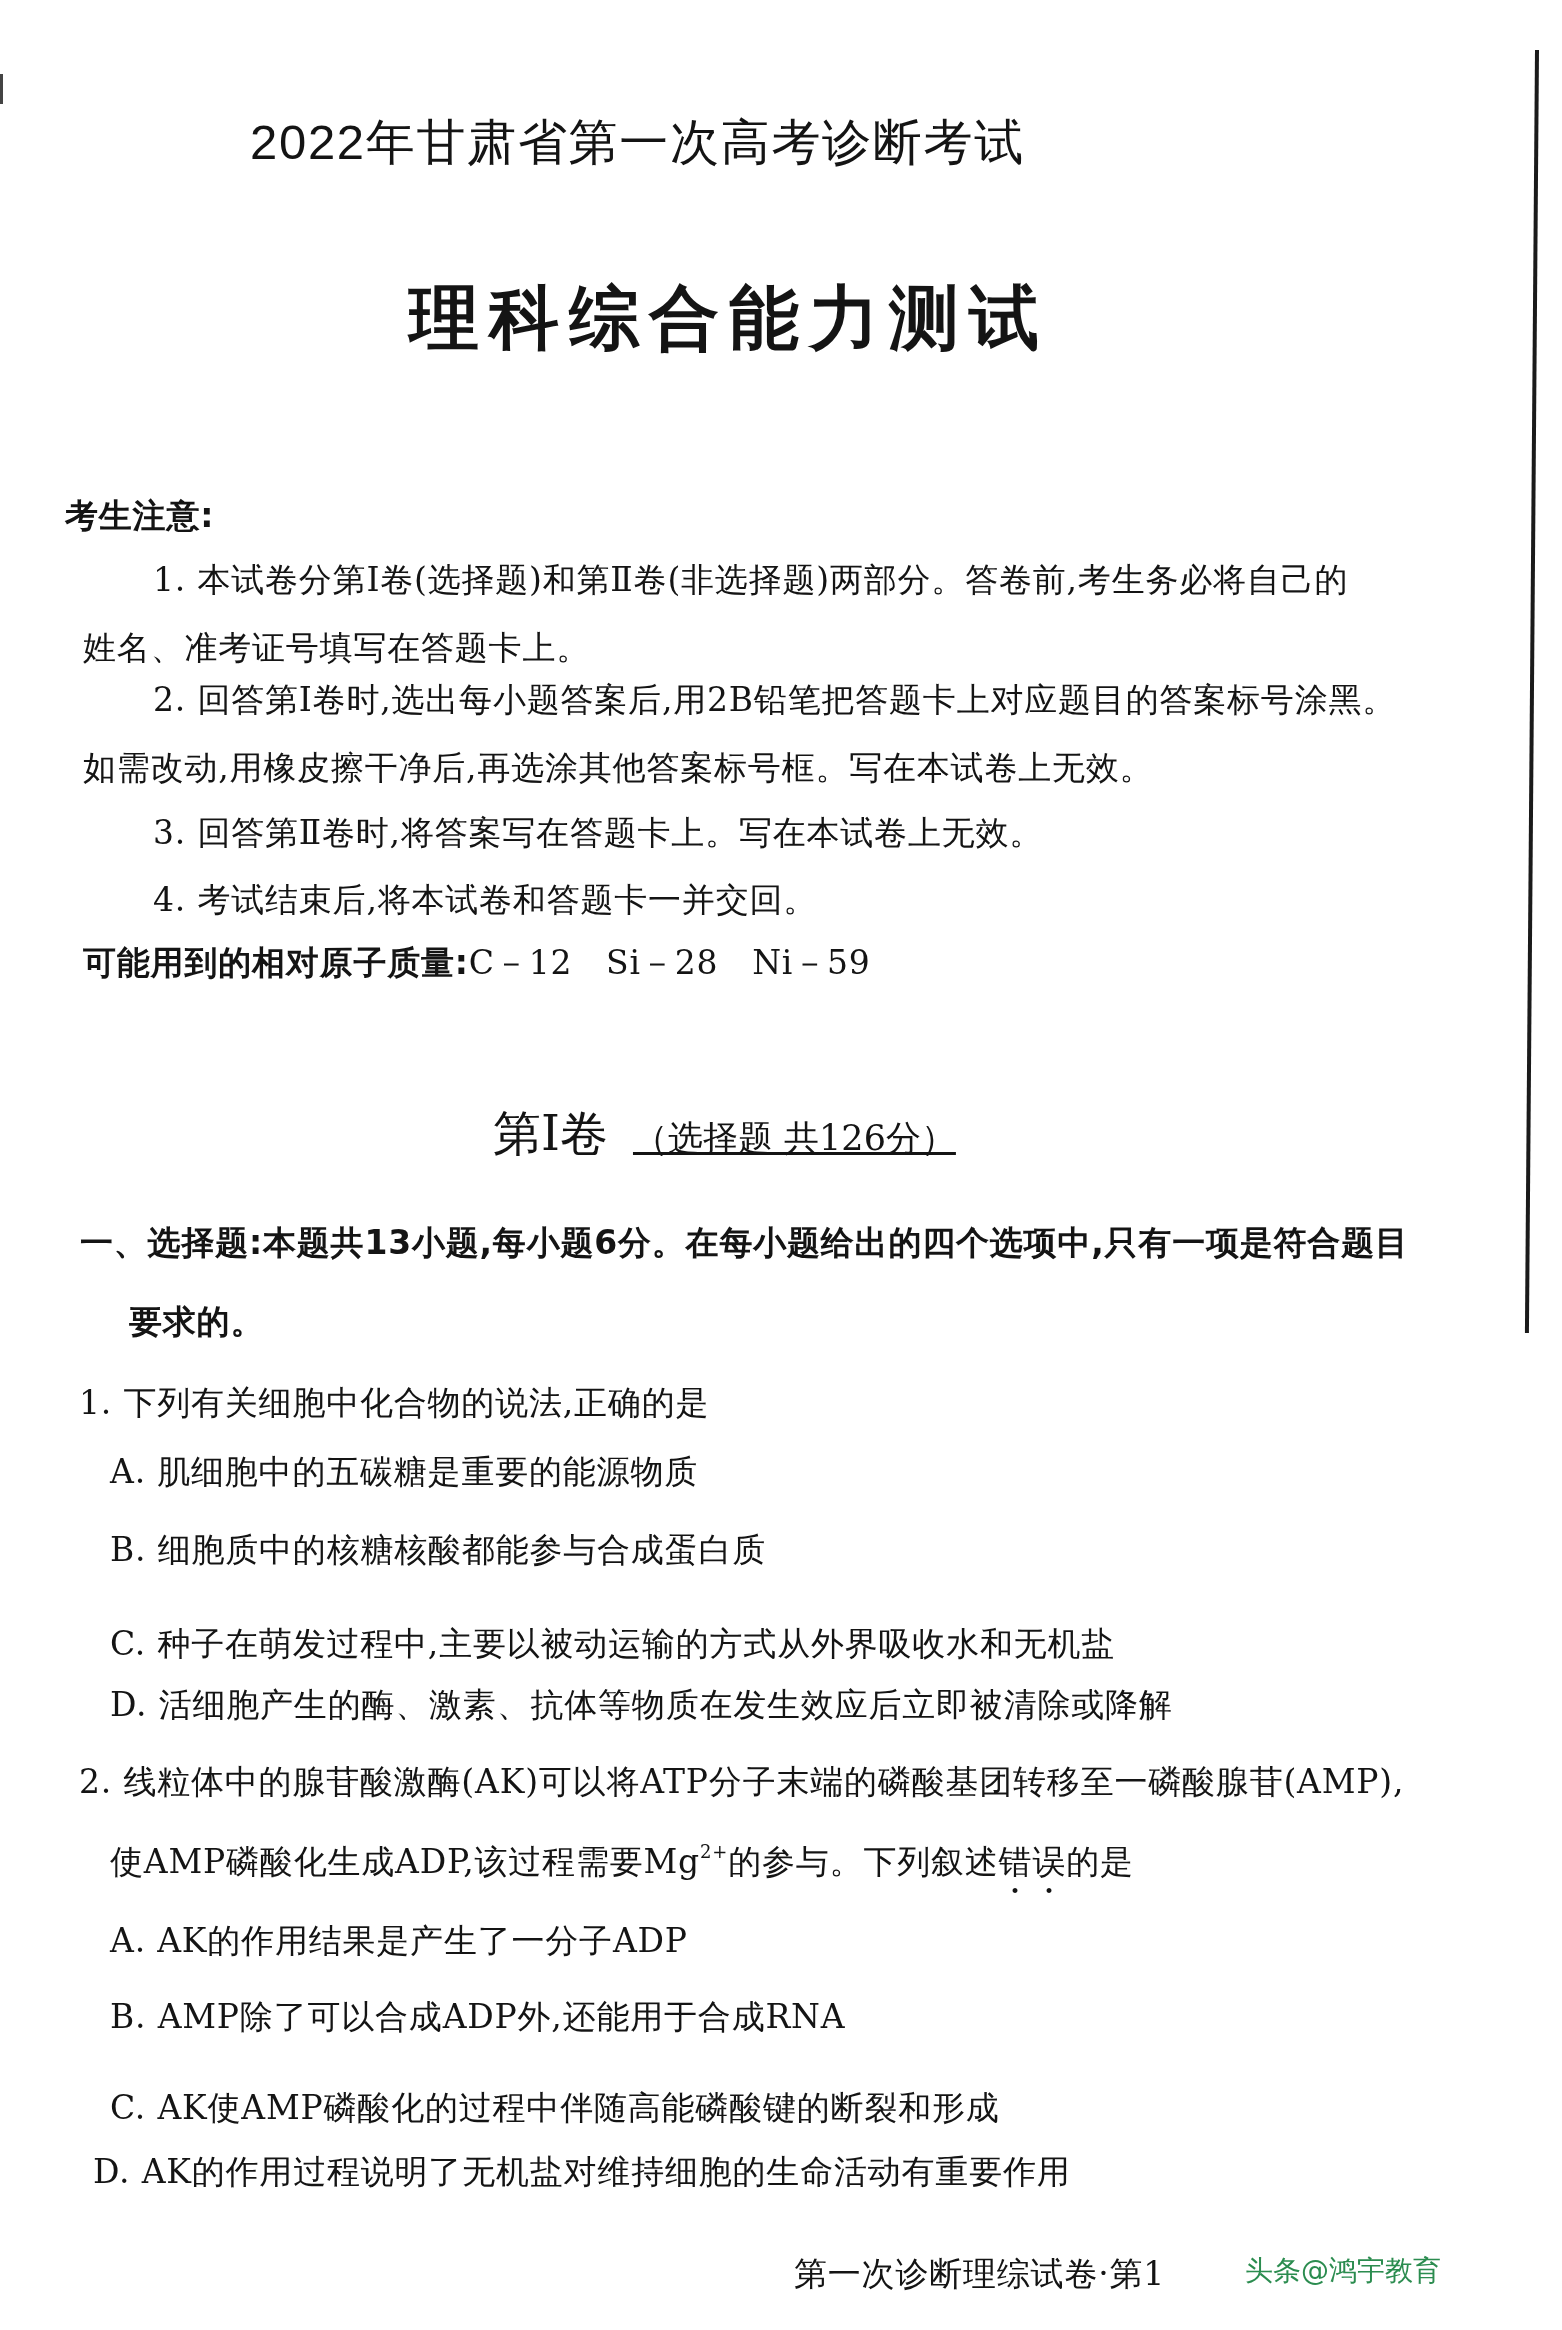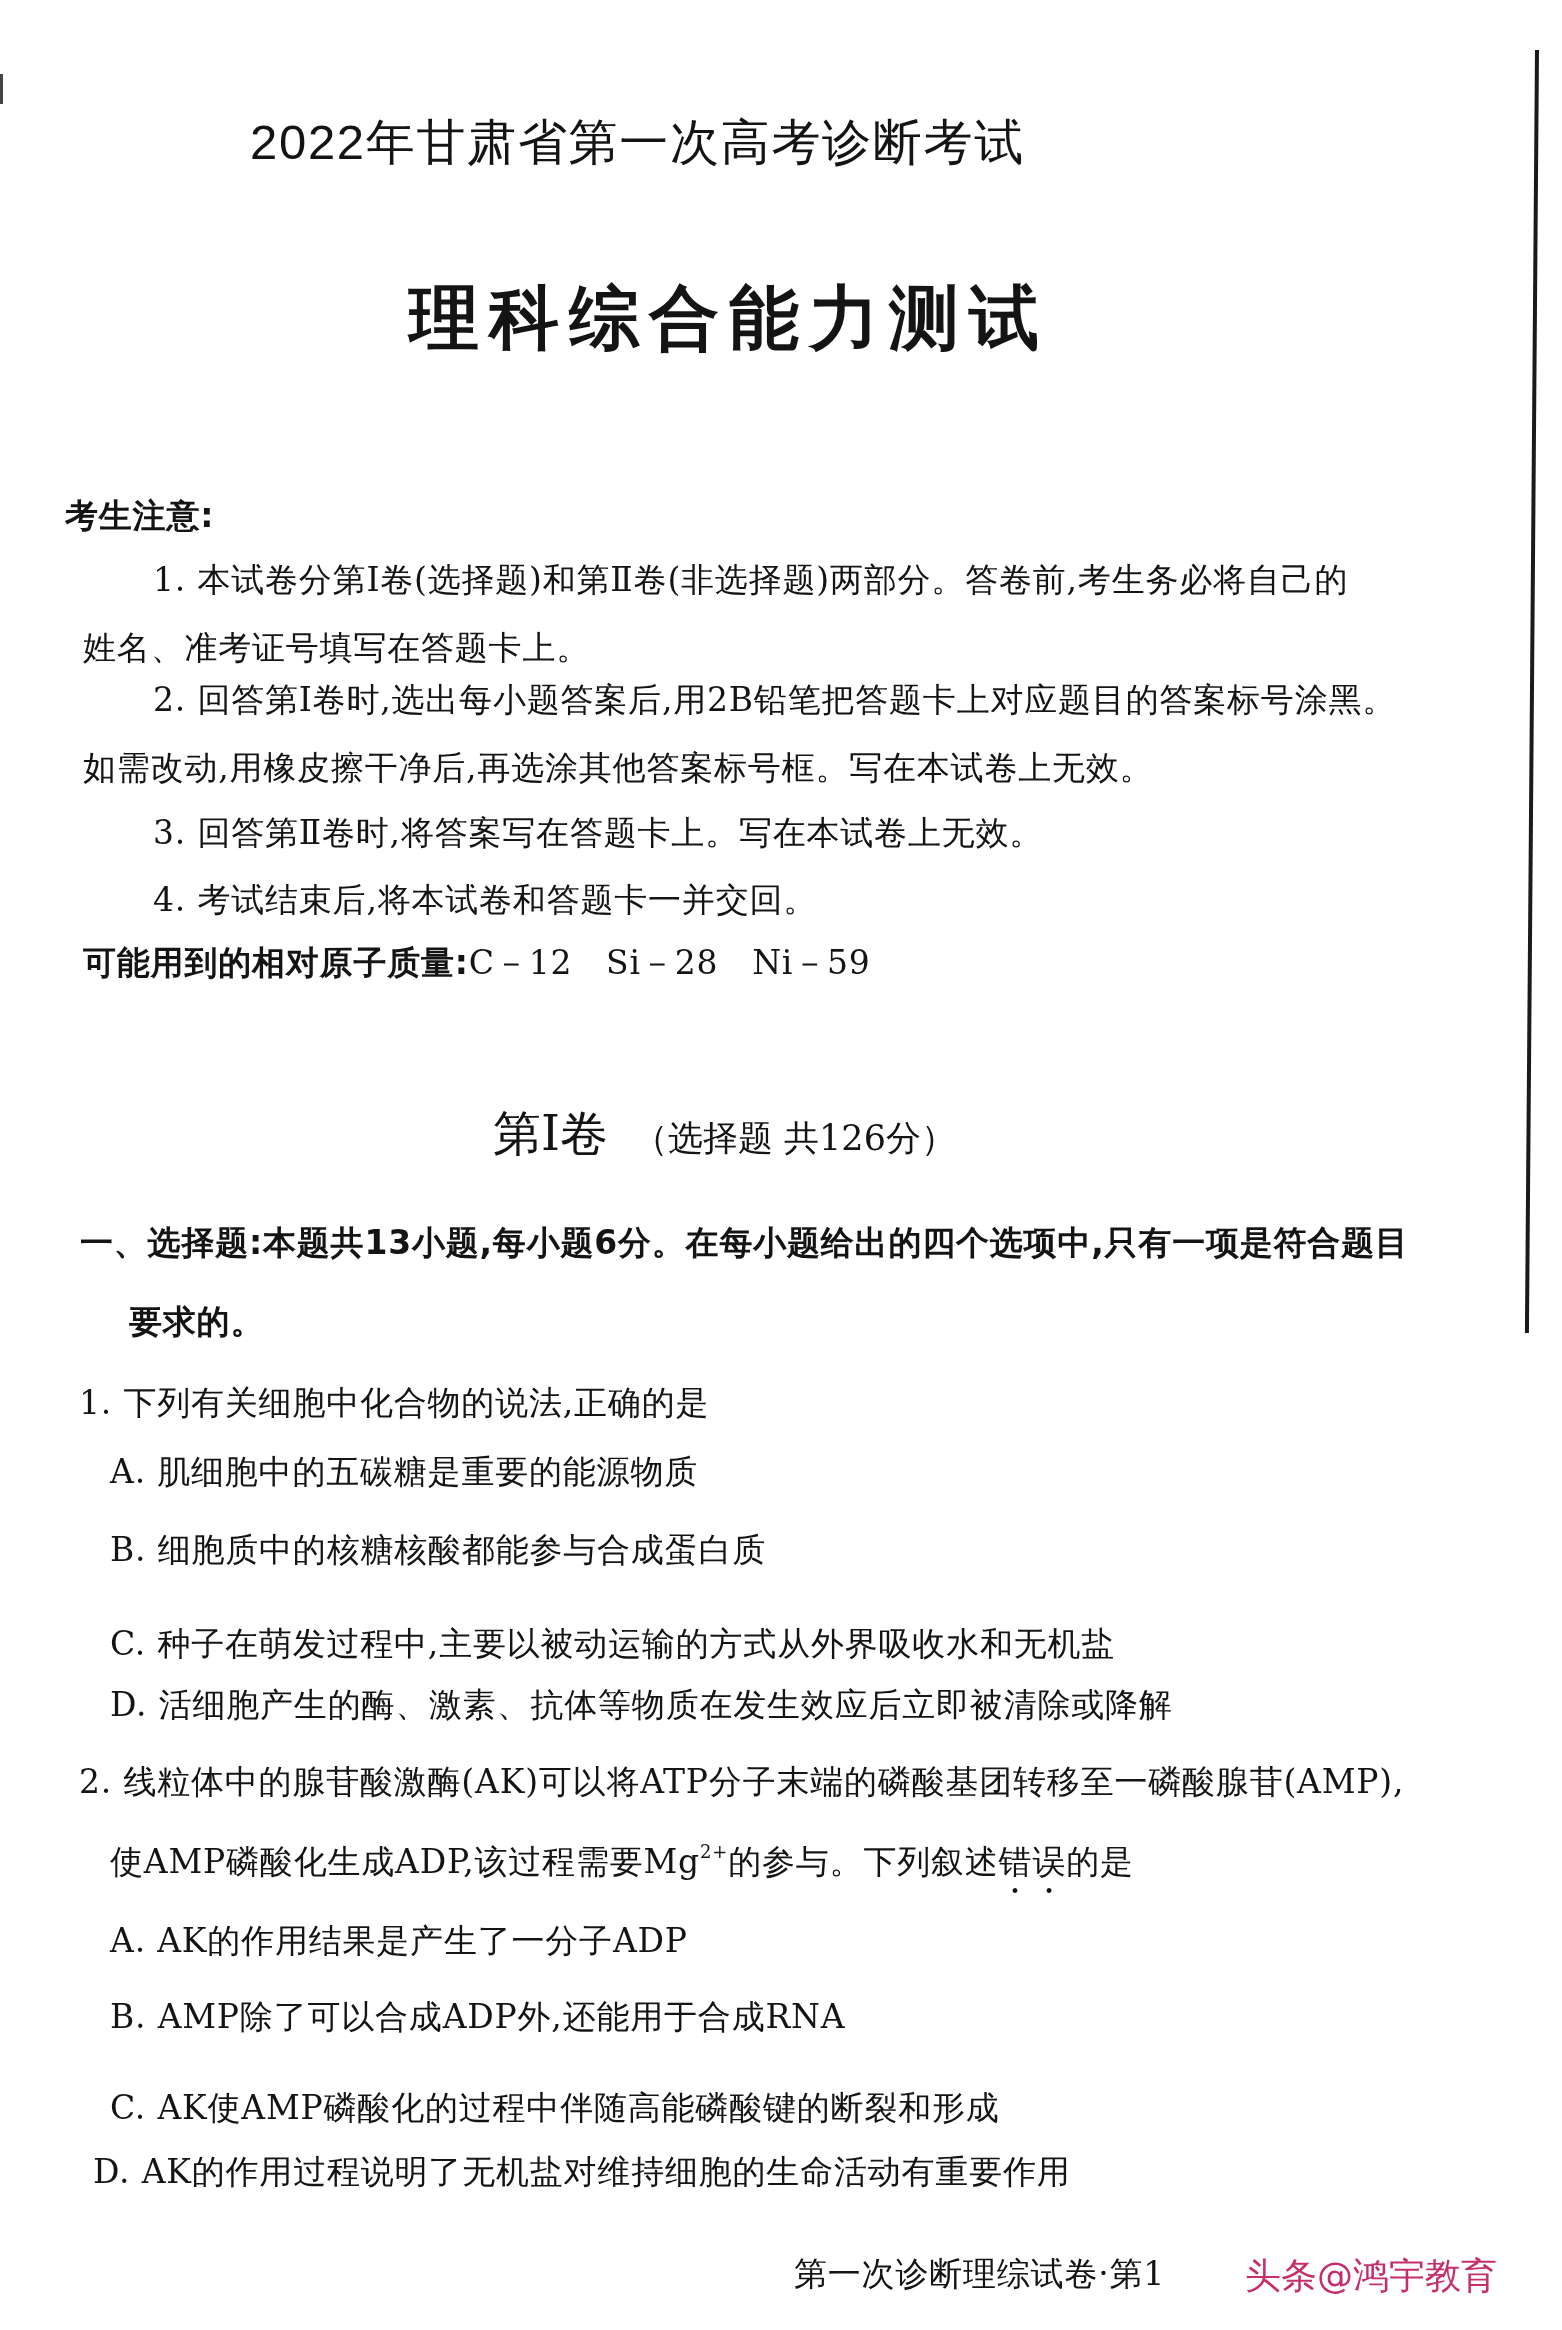--- a/index.html
+++ b/index.html
@@ -4,27 +4,27 @@
 <style>
   html, body { margin: 0; padding: 0; background: #ffffff; }
   body { width: 1562px; height: 2330px; position: relative; overflow: hidden; color: #141414;
          font-family: "DejaVu Serif", "Liberation Serif", serif; }
   .ln { position: absolute; white-space: nowrap; line-height: 1; }
   .t1 { font-size: 49px; top: 118px; left: 250px; letter-spacing: 1.7px; font-family: Liberation Sans, sans-serif; }
   .t2 { font-size: 70px; top: 283px; left: 409px; letter-spacing: 10px; font-weight: bold; font-family: "DejaVu Sans", sans-serif; }
   .body { font-size: 33px; letter-spacing: 0.8px; }
   .bold { font-weight: bold; font-family: "DejaVu Sans", sans-serif; }
   .sec { font-size: 48px; top: 1109px; left: 493px; }
-  .sec .sub { font-size: 35px; margin-left: 25px; }
+  .sec .sub { font-size: 35px; margin-left: 25px; text-decoration: underline; }
   .emph { text-emphasis: filled dot; -webkit-text-emphasis: filled dot; text-emphasis-position: under; -webkit-text-emphasis-position: under; }
   sup { font-size: 18px; vertical-align: 15px; }
   .rule-right { position: absolute; left: 1535px; top: 50px; width: 4.1px; height: 1283px; background: #1a1a1a; transform: rotate(0.45deg); transform-origin: top; }
   .mark-left { position: absolute; left: 0; top: 74px; width: 3.3px; height: 30px; background: #444; }
   .footer { font-size: 33px; top: 2257px; left: 794px; }
-  .wm { position: absolute; left: 1245px; top: 2252px; font-size: 36px; color: #be185d; opacity: 0.9; font-family: "DejaVu Sans", sans-serif; white-space: nowrap; }
+  .wm { position: absolute; left: 1245px; top: 2252px; font-size: 28px; color: #15803d; opacity: 0.9; font-family: "DejaVu Sans", sans-serif; white-space: nowrap; }
 </style>
 </head>
 <body>
 
 <div class="mark-left"></div>
 <div class="rule-right"></div>
 
 <div class="ln t1">2022年甘肃省第一次高考诊断考试</div>
 <div class="ln t2">理科综合能力测试</div>
 

